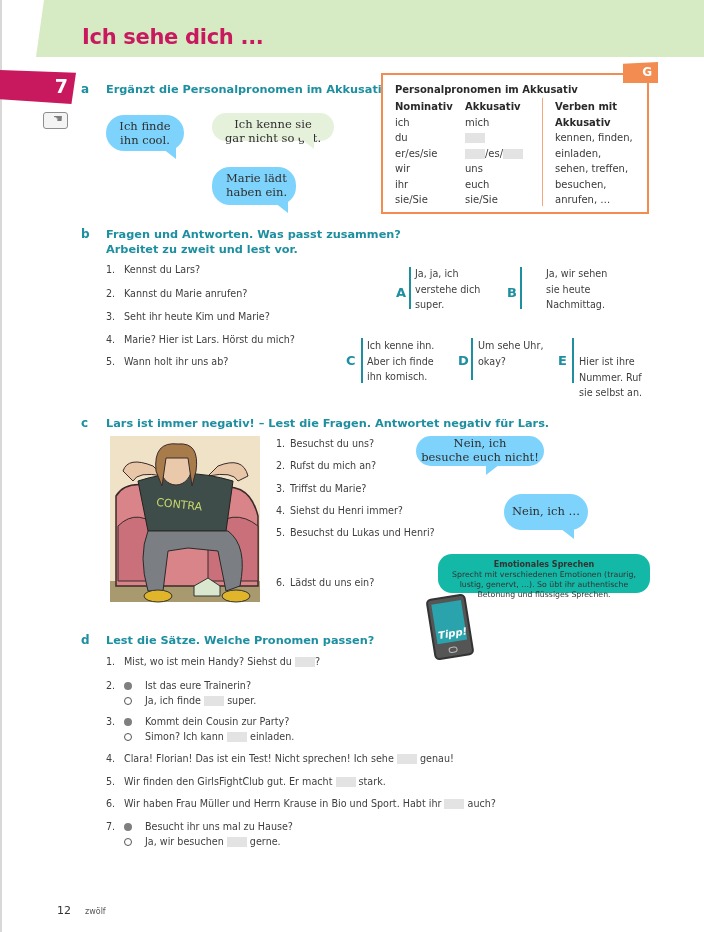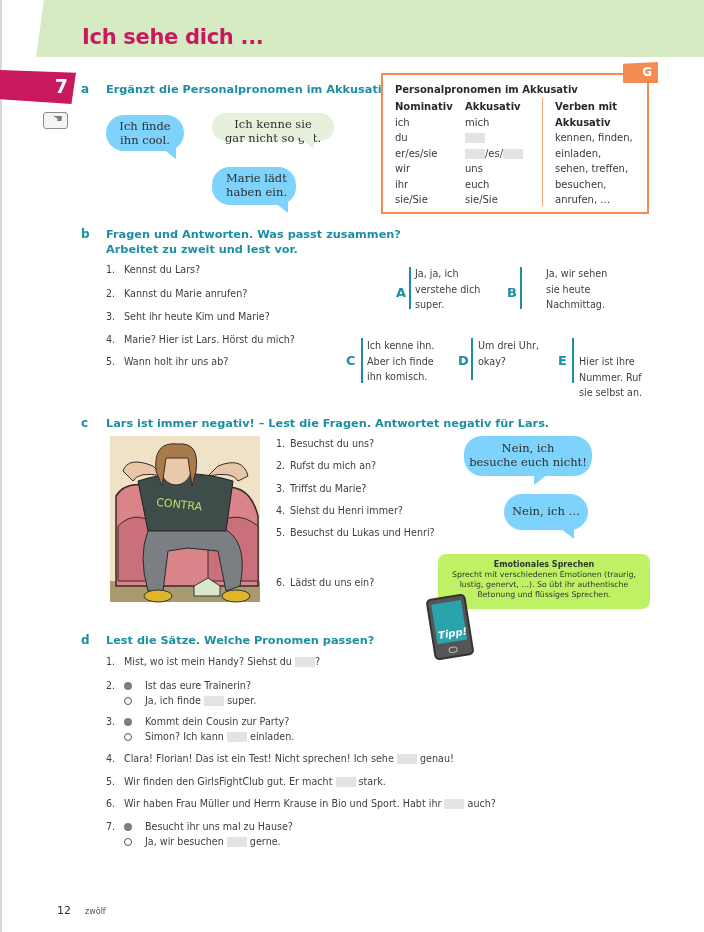--- a/index.html
+++ b/index.html
@@ -53,22 +53,22 @@
   .gdivider { position: absolute; left: 542px; top: 98px; width: 1px; height: 108px; background: #f2a87a; }
   .blank { display: inline-block; width: 20px; height: 10px; background: #e3e3e3; vertical-align: middle; }
   .list { position: absolute; font-size: 9.6px; color: #3e3e3e; }
   .list .row { position: absolute; white-space: nowrap; }
   .list .num { display: inline-block; width: 18px; }
   .ans-letter { position: absolute; font-weight: bold; font-size: 13px; color: #1d8fa0; }
   .ans-bar { position: absolute; width: 2px; background: #1d8fa0; }
   .ans-text { position: absolute; font-size: 9.6px; line-height: 15.5px; color: #3e3e3e; }
   .illustration { position: absolute; left: 108px; top: 436px; width: 154px; height: 170px; }
   .tipp-box {
-    position: absolute; left: 438px; top: 554px; width: 212px; height: 55px;
-    background: #bef264; border-radius: 8px; font-size: 7.8px; text-align: center; line-height: 10px;
+    position: absolute; left: 438px; top: 554px; width: 212px; height: 39px;
+    background: #14b8a6; border-radius: 14px; font-size: 7.8px; text-align: center; line-height: 10px;
     padding-top: 6px; color: #333;
   }
   .tipp-box b { font-size: 8px; }
   .phone {
     position: absolute; left: 430px; top: 596px; width: 40px; height: 62px;
     transform: rotate(-9deg); background: #555; border-radius: 5px; border: 2px solid #333;
   }
   .phone .screen { position: absolute; left: 3px; top: 4px; width: 30px; height: 40px; background: #2aa3ad; }
   .phone .screen span { position: absolute; left: 2px; bottom: 3px; color: #fff; font-size: 10px; font-style: italic; font-weight: bold; }
   .phone .btn { position: absolute; left: 13px; bottom: 3px; width: 9px; height: 6px; border: 1px solid #bbb; border-radius: 3px; }
@@ -171,21 +171,21 @@
 <div class="ans-letter" style="left:346px;top:353px;">C</div>
 <div class="ans-bar" style="left:361px;top:338px;height:45px;"></div>
 <div class="ans-text" style="left:367px;top:338px;">
   <div>Ich kenne ihn.</div>
     <div>Aber ich finde</div>
     <div>ihn komisch.</div>
 </div>
 <div class="ans-letter" style="left:458px;top:353px;">D</div>
 <div class="ans-bar" style="left:471px;top:338px;height:42px;"></div>
 <div class="ans-text" style="left:478px;top:338px;">
-  <div>Um drei Uhr,</div>
+  <div>Um sehe Uhr,</div>
     <div>okay?</div>
 </div>
 <div class="ans-letter" style="left:558px;top:353px;">E</div>
 <div class="ans-bar" style="left:572px;top:338px;height:45px;"></div>
 <div class="ans-text" style="left:579px;top:354px;">
   <div>Hier ist ihre</div>
     <div>Nummer. Ruf</div>
     <div>sie selbst an.</div>
 </div>
 
@@ -212,21 +212,21 @@
 
 <div class="list" style="left:276px;top:438px;">
   <div class="row" style="top:0;"><span class="num" style="width:14px">1.</span><span>Besuchst du uns?</span></div>
   <div class="row" style="top:22px;"><span class="num" style="width:14px">2.</span><span>Rufst du mich an?</span></div>
   <div class="row" style="top:45px;"><span class="num" style="width:14px">3.</span><span>Triffst du Marie?</span></div>
   <div class="row" style="top:67px;"><span class="num" style="width:14px">4.</span><span>Siehst du Henri immer?</span></div>
   <div class="row" style="top:89px;"><span class="num" style="width:14px">5.</span><span>Besuchst du Lukas und Henri?</span></div>
   <div class="row" style="top:111px;margin-top:28px;"><span class="num" style="width:14px">6.</span><span>Lädst du uns ein?</span></div>
 </div>
 
-<div class="bubble" style="left:416px;top:436px;width:128px;height:40px;padding-top:5px;margin-left:48px;">
+<div class="bubble" style="left:416px;top:436px;width:128px;height:30px;">
   <div>Nein, ich</div>
     <div>besuche euch nicht!</div>
   <div class="tail" style="left:70px;bottom:-9px;transform:scaleX(-1);"></div>
 </div>
 <div class="bubble" style="left:504px;top:494px;width:84px;height:36px;padding-top:10px;">
   <div>Nein, ich …</div>
   <div class="tail" style="right:14px;bottom:-9px;"></div>
 </div>
 
 <div class="tipp-box">

